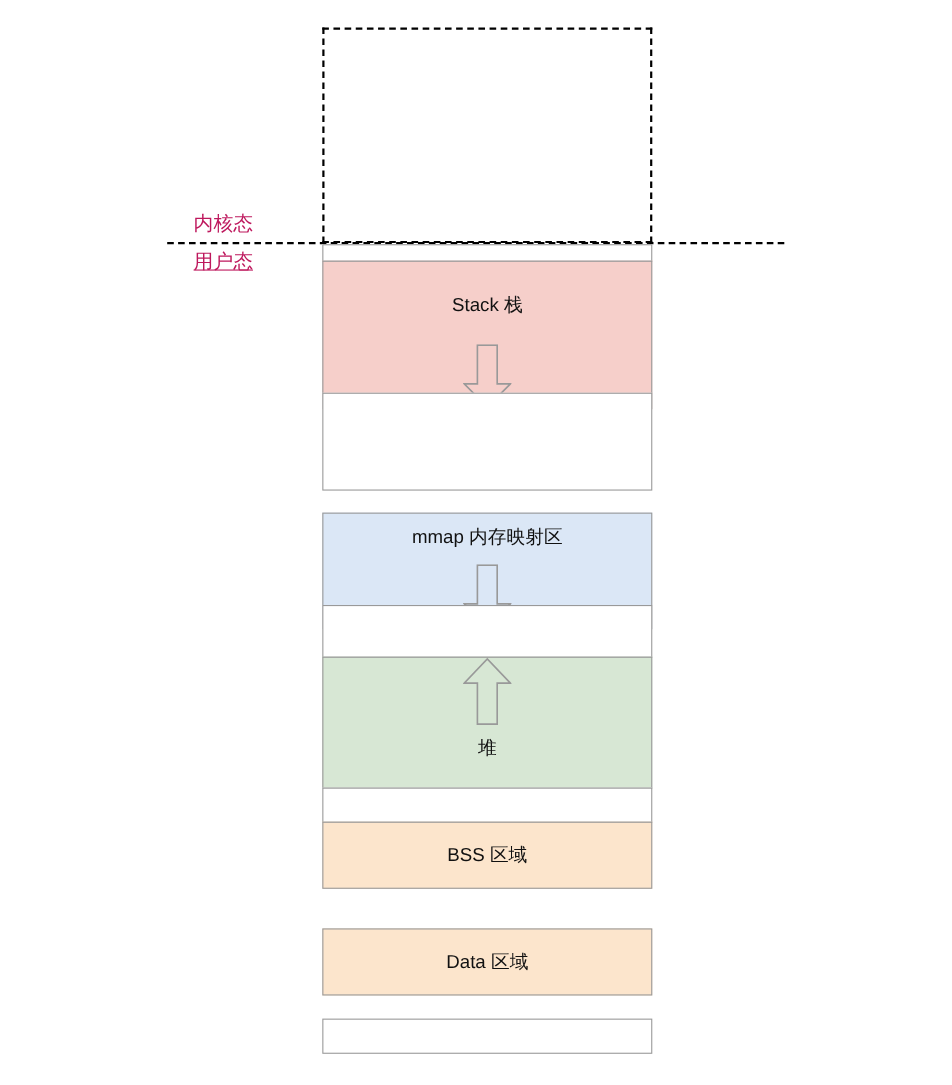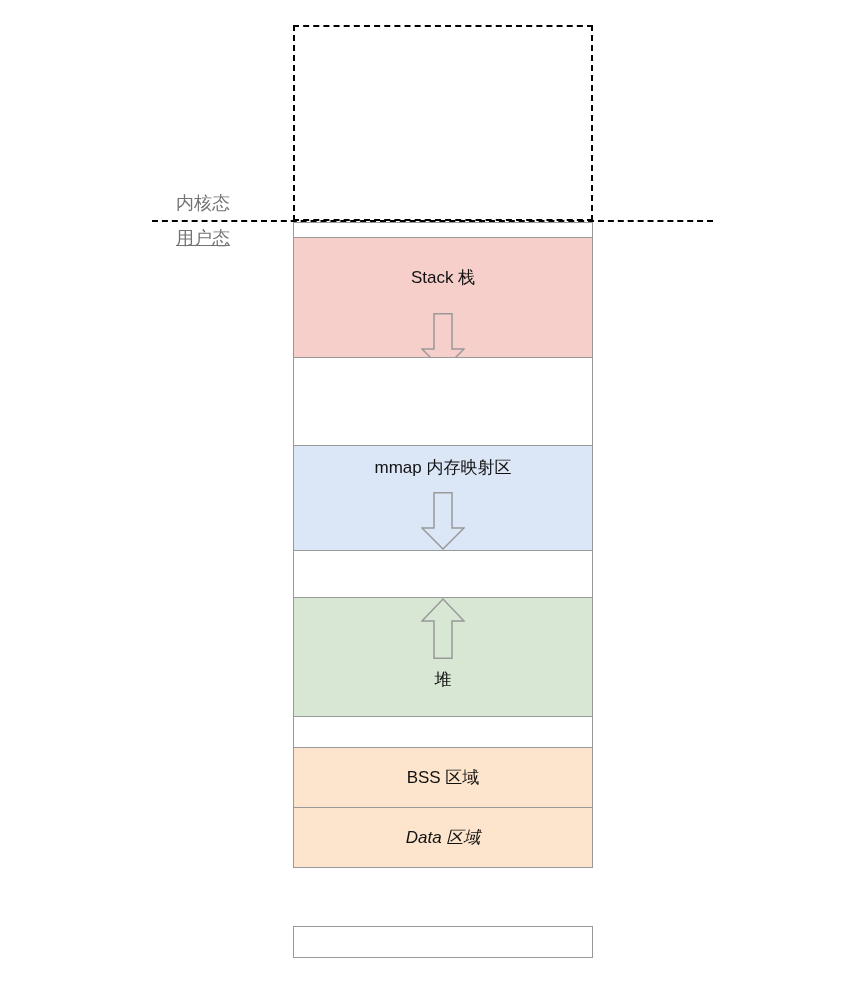--- a/index.html
+++ b/index.html
@@ -39,49 +39,49 @@
     border-top: 2px dashed #000000;
   }
 
   .mode-label {
     position: absolute;
     left: 100px;
     width: 130px;
     text-align: right;
     font-size: 18px;
     line-height: 22px;
-    color: #737373;
+    color: #be185d;
     white-space: nowrap;
   }
   .mode-label.kernel { top: 192px; }
   .mode-label.user   { top: 227px; text-decoration: underline; }
 
   
   .seg {
     position: absolute;
     left: 293px;
     width: 300px;
     box-sizing: border-box;
     border: 1.5px solid #999999;
     background: #ffffff;
   }
   .seg.fill-stack { background: #f6cfca; }
-  .seg.fill-mmap  { background: #dbe7f6; }
+  .seg.fill-mmap  { background: #dbe7f6; margin-top: 21px; }
   .seg.fill-heap  { background: #d7e7d4; }
   .seg.fill-sect  { background: #fce5cc; }
 
   .seg-topstrip { top: 222px; height: 16px; }
   .seg-stack    { top: 237px; height: 135px; }
   .seg-gap1     { top: 357px; height: 89px; }
   .seg-mmap     { top: 445px; height: 106px; }
   .seg-gap2     { top: 550px; height: 48px; }
   .seg-heap     { top: 597px; height: 120px; }
   .seg-gap3     { top: 716px; height: 32px; }
   .seg-bss      { top: 747px; height: 61px; }
-  .seg-data     { top: 807px; height: 61px; font-style: italic; }
+  .seg-data     { top: 844px; height: 61px; }
   .seg-text     { top: 867px; height: 60px; }
   .seg-gap4     { top: 926px; height: 32px; }
 
   .seg-label {
     position: absolute;
     left: 0;
     width: 100%;
     text-align: center;
     font-size: 17px;
     line-height: 20px;

